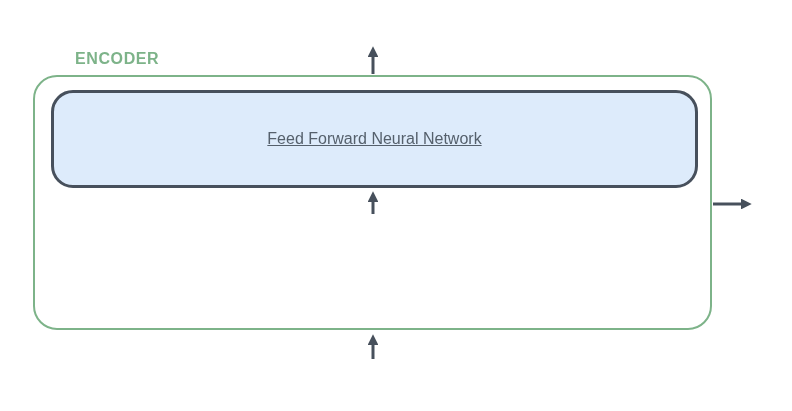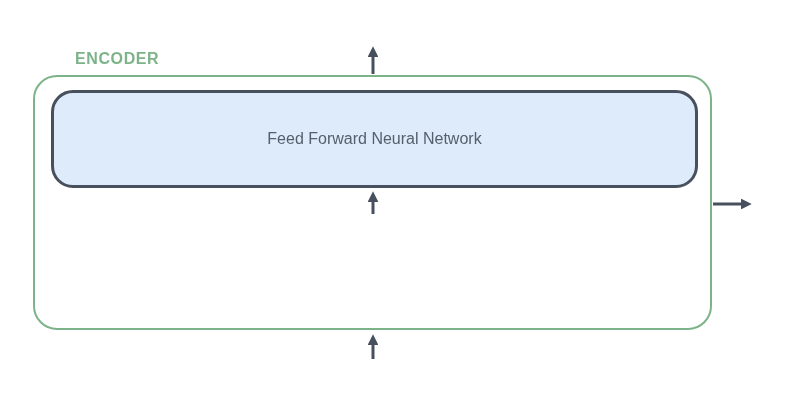--- a/index.html
+++ b/index.html
@@ -56,20 +56,21 @@
     background: var(--ffnn-fill);
   }
   .block-attention {
     top: 215px;
     height: 97px;
     background: var(--attention-fill);
   }
   .block-label {
     font-size: 16px;
     color: var(--label-text);
+    text-decoration: underline;
   }
   svg.arrows {
     position: absolute;
     left: 0;
     top: 0;
     width: 792px;
     height: 411px;
     pointer-events: none;
   }
   svg.arrows line {

